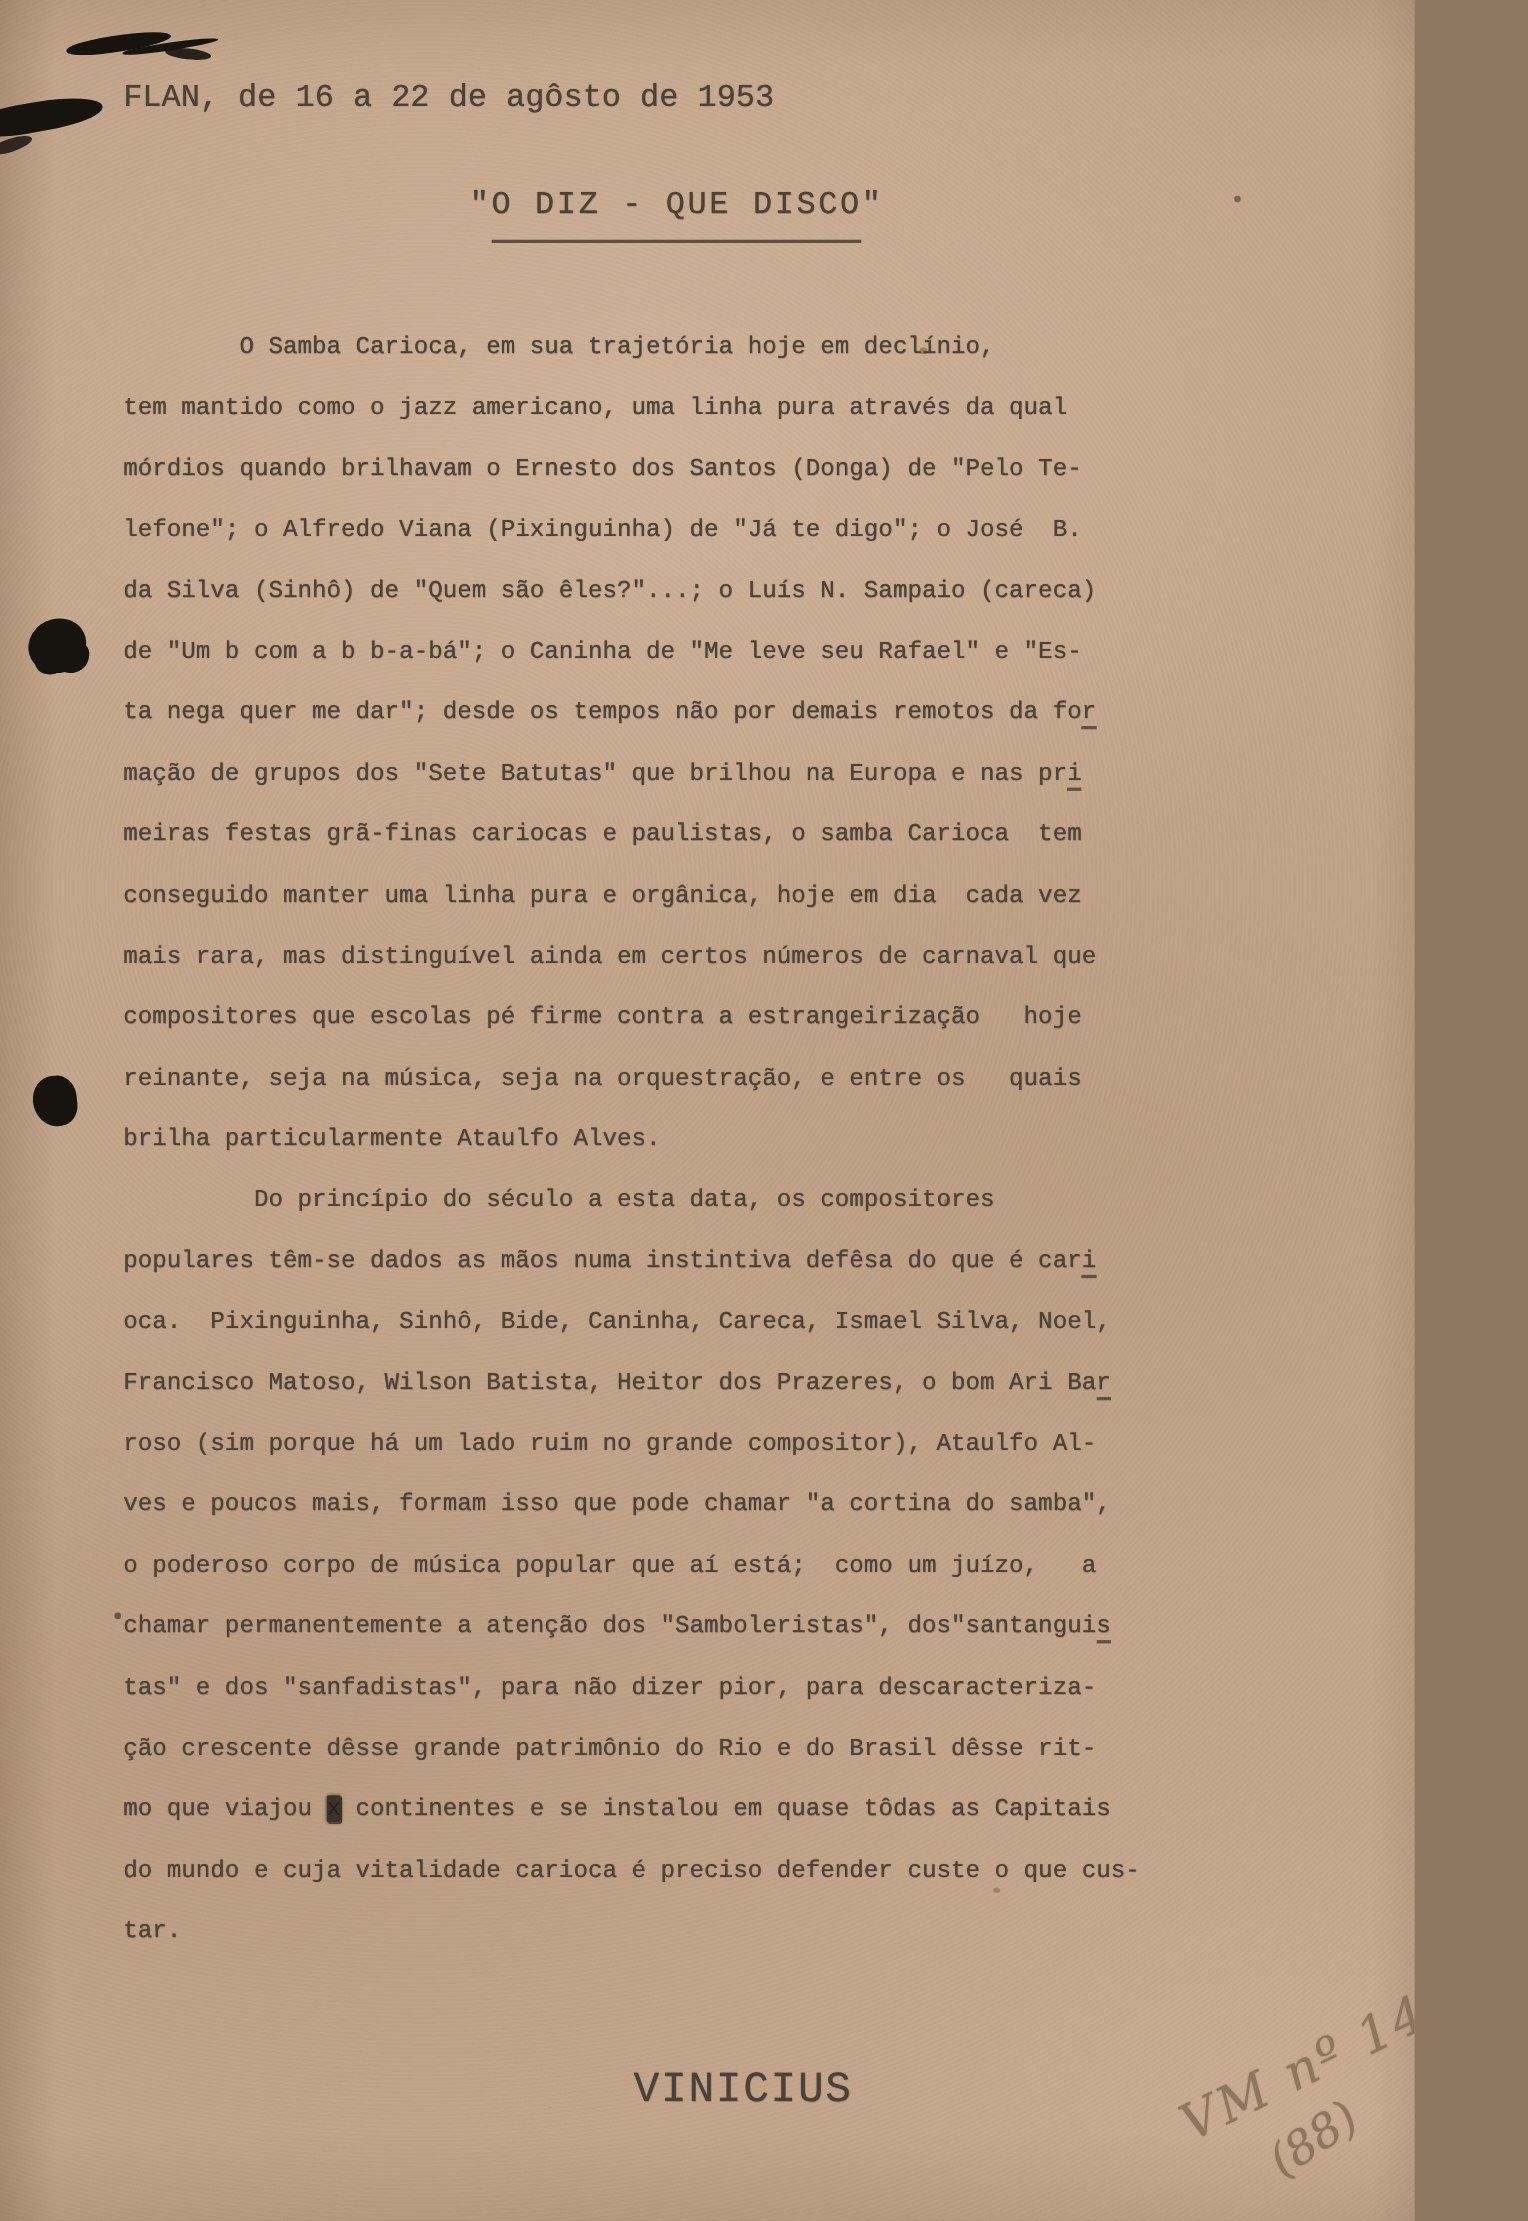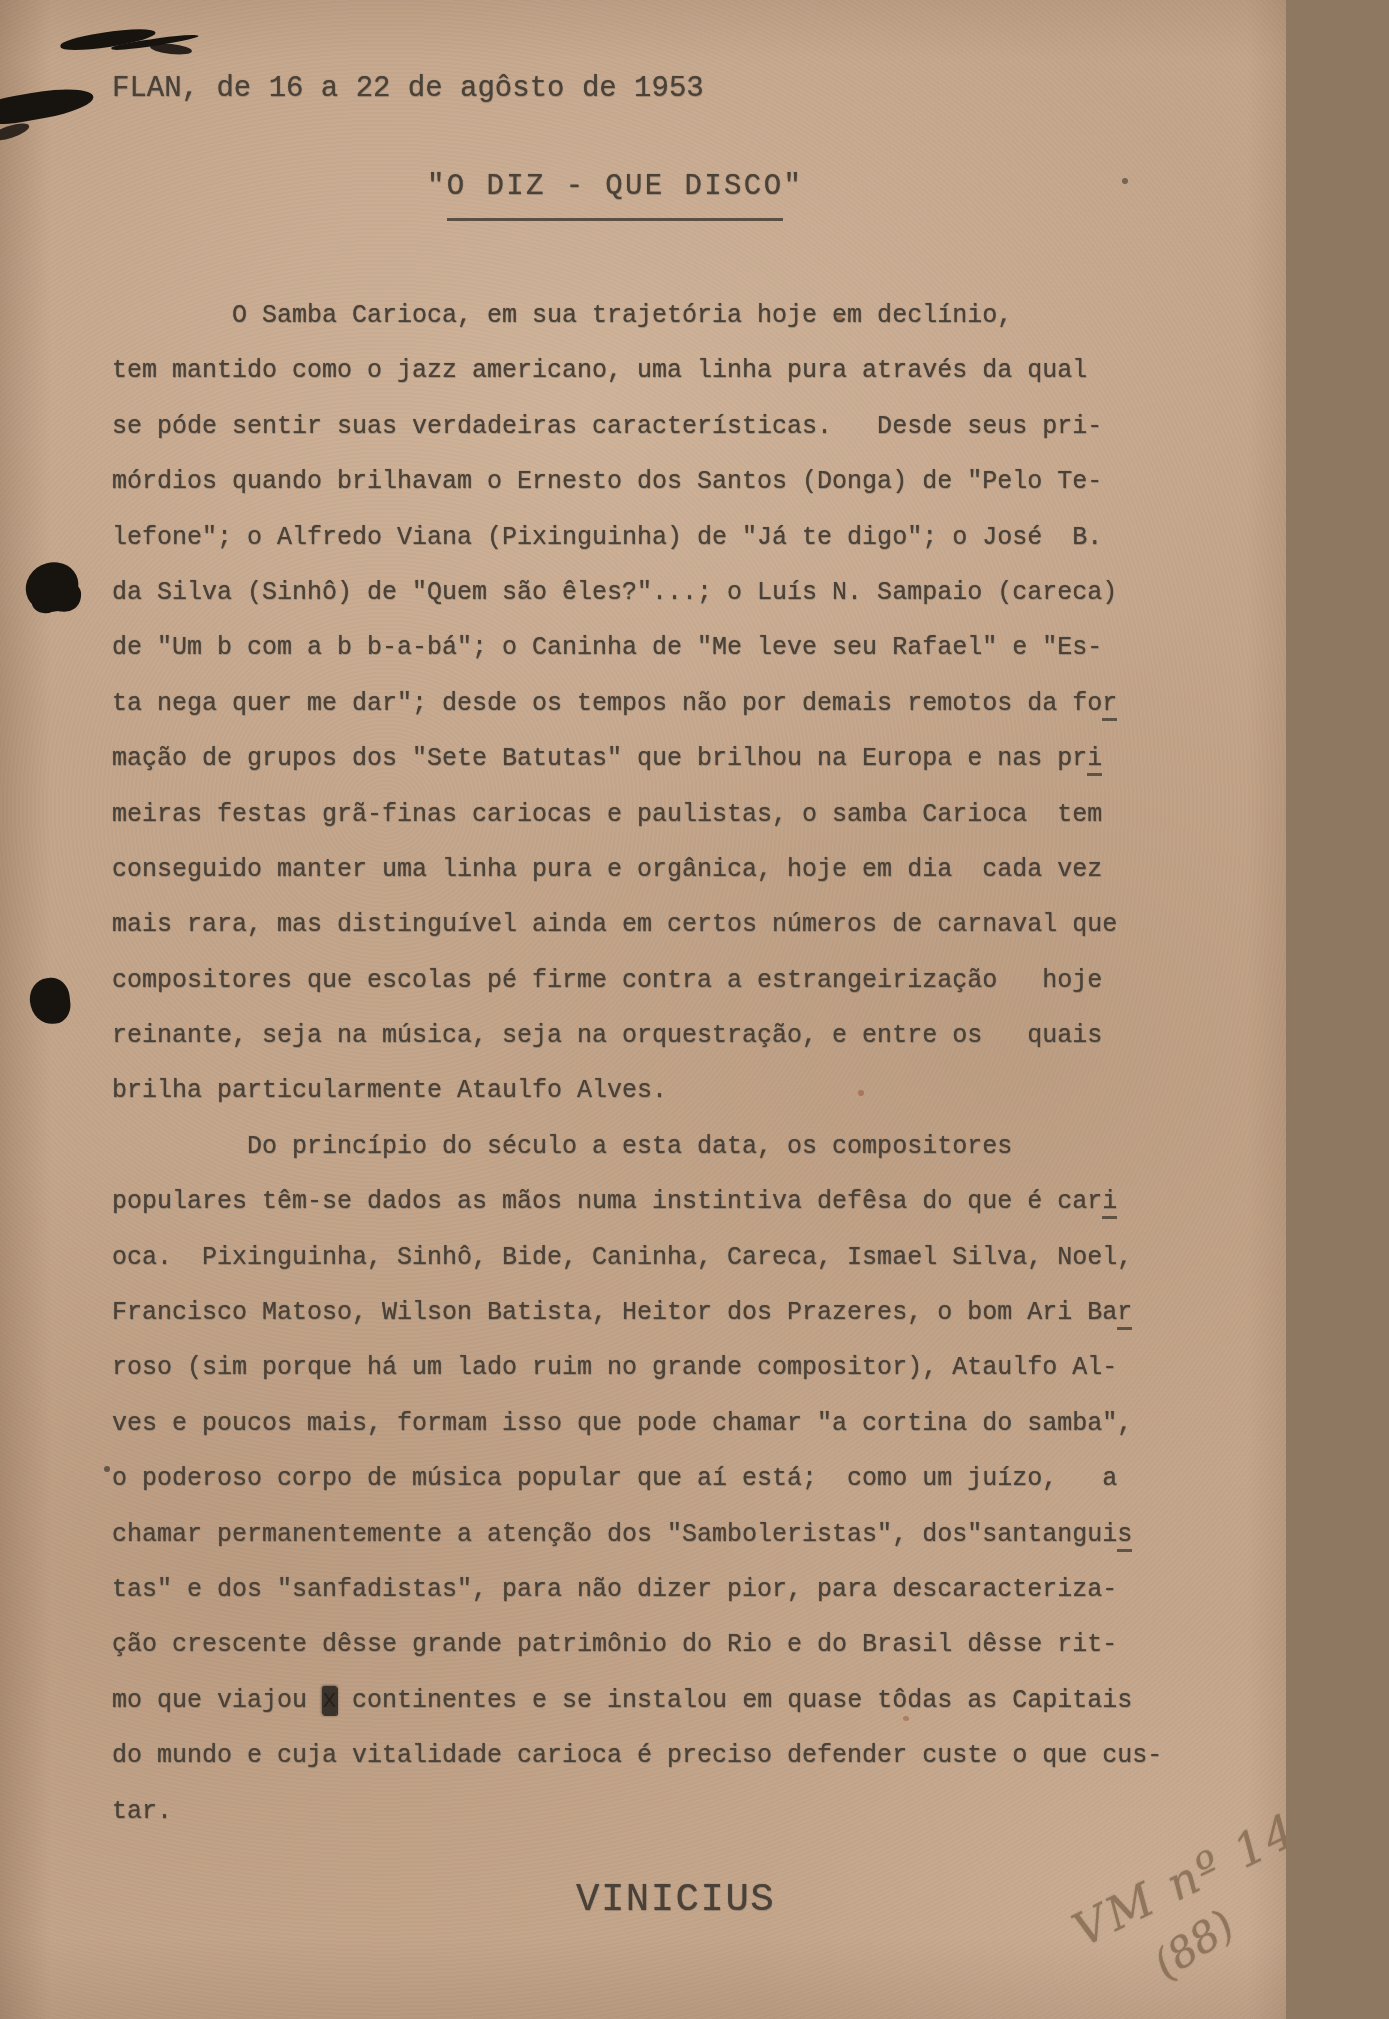--- a/index.html
+++ b/index.html
@@ -18,21 +18,21 @@
       linear-gradient(180deg, rgba(92,62,40,0.10), transparent 3%),
       linear-gradient(0deg, rgba(92,62,40,0.12), transparent 4%),
       repeating-radial-gradient(circle at 30% 40%, rgba(255,255,255,0.015) 0 2px, rgba(0,0,0,0.015) 2px 4px);
     font-family:"Liberation Mono","DejaVu Sans Mono",monospace;
     color:#4a4238;
   }
   .typed{ text-shadow:0 0 1px rgba(74,66,56,0.75), 0.5px 0.5px 0 rgba(74,66,56,0.25); }
   .header-line{ position:absolute; left:112px; top:72px; font-size:29px; white-space:pre; }
   .doc-title{ position:absolute; left:427px; top:170px; font-size:29px; letter-spacing:2.4px; white-space:pre; }
   .doc-title .title-underline{ border-bottom:3px solid rgba(70,62,52,0.85); padding-bottom:15px; }
-  .body-text{ position:absolute; left:112px; top:288px; font-size:25px; }
+  .body-text{ position:absolute; left:112px; top:288px; font-size:22px; }
   .line{ height:55.4px; line-height:55.4px; white-space:pre; }
   .line span{ white-space:pre; }
   .u{ border-bottom:3px solid rgba(70,62,52,0.8); }
   .blot{
     background:#3a332b; color:#241f19;
     box-shadow:0 0 3px #3a332b, 1px 1px 0 #3a332b;
     border-radius:2px;
   }
   .signature{ position:absolute; left:576px; top:1878px; font-size:39px; letter-spacing:1.5px; white-space:pre; }
 
@@ -77,21 +77,20 @@
   <div class="speck speck-4"></div>
   <div class="speck speck-5"></div>
 
   <div class="header-line typed">FLAN, de 16 a 22 de agôsto de 1953</div>
 
   <div class="doc-title typed"><span>"</span><span class="title-underline">O DIZ - QUE DISCO</span><span>"</span></div>
 
   <div class="body-text typed">
       <div class="line">        O Samba Carioca, em sua trajetória hoje em declínio,</div>
       <div class="line">tem mantido como o jazz americano, uma linha pura através da qual</div>
-      <div class="line">se póde sentir suas verdadeiras características.   Desde seus pri-</div>
       <div class="line">mórdios quando brilhavam o Ernesto dos Santos (Donga) de "Pelo Te-</div>
       <div class="line">lefone"; o Alfredo Viana (Pixinguinha) de "Já te digo"; o José  B.</div>
       <div class="line">da Silva (Sinhô) de "Quem são êles?"...; o Luís N. Sampaio (careca)</div>
       <div class="line">de "Um b com a b b-a-bá"; o Caninha de "Me leve seu Rafael" e "Es-</div>
       <div class="line"><span>ta nega quer me dar"; desde os tempos não por demais remotos da fo</span><span class="u">r</span></div>
       <div class="line"><span>mação de grupos dos "Sete Batutas" que brilhou na Europa e nas pr</span><span class="u">i</span></div>
       <div class="line">meiras festas grã-finas cariocas e paulistas, o samba Carioca  tem</div>
       <div class="line">conseguido manter uma linha pura e orgânica, hoje em dia  cada vez</div>
       <div class="line">mais rara, mas distinguível ainda em certos números de carnaval que</div>
       <div class="line">compositores que escolas pé firme contra a estrangeirização   hoje</div>

